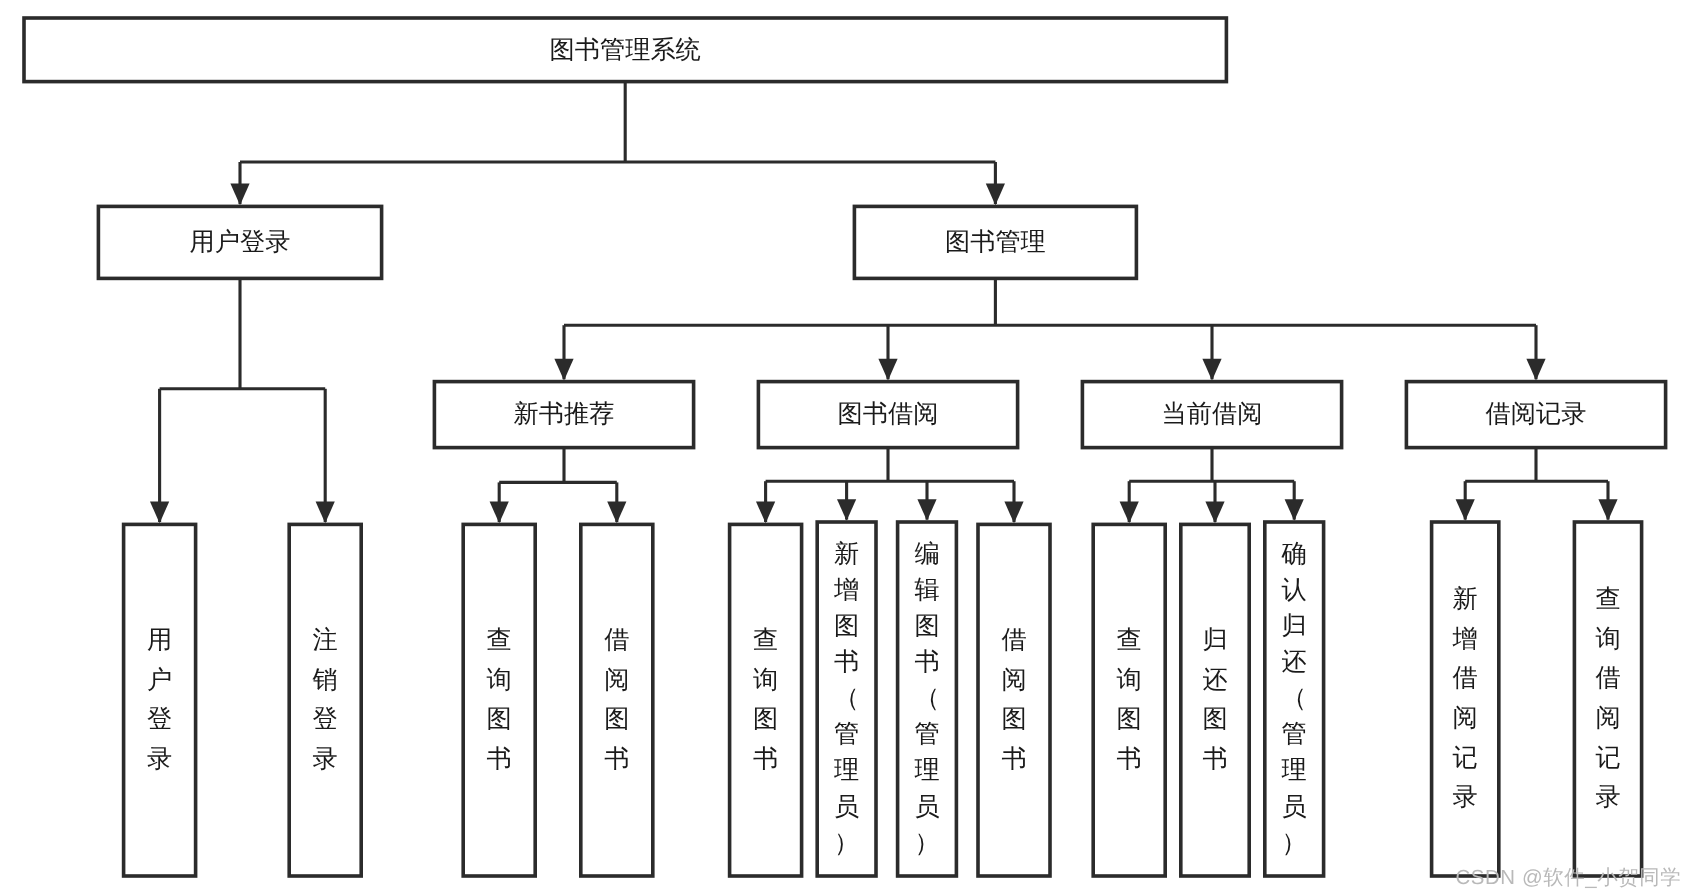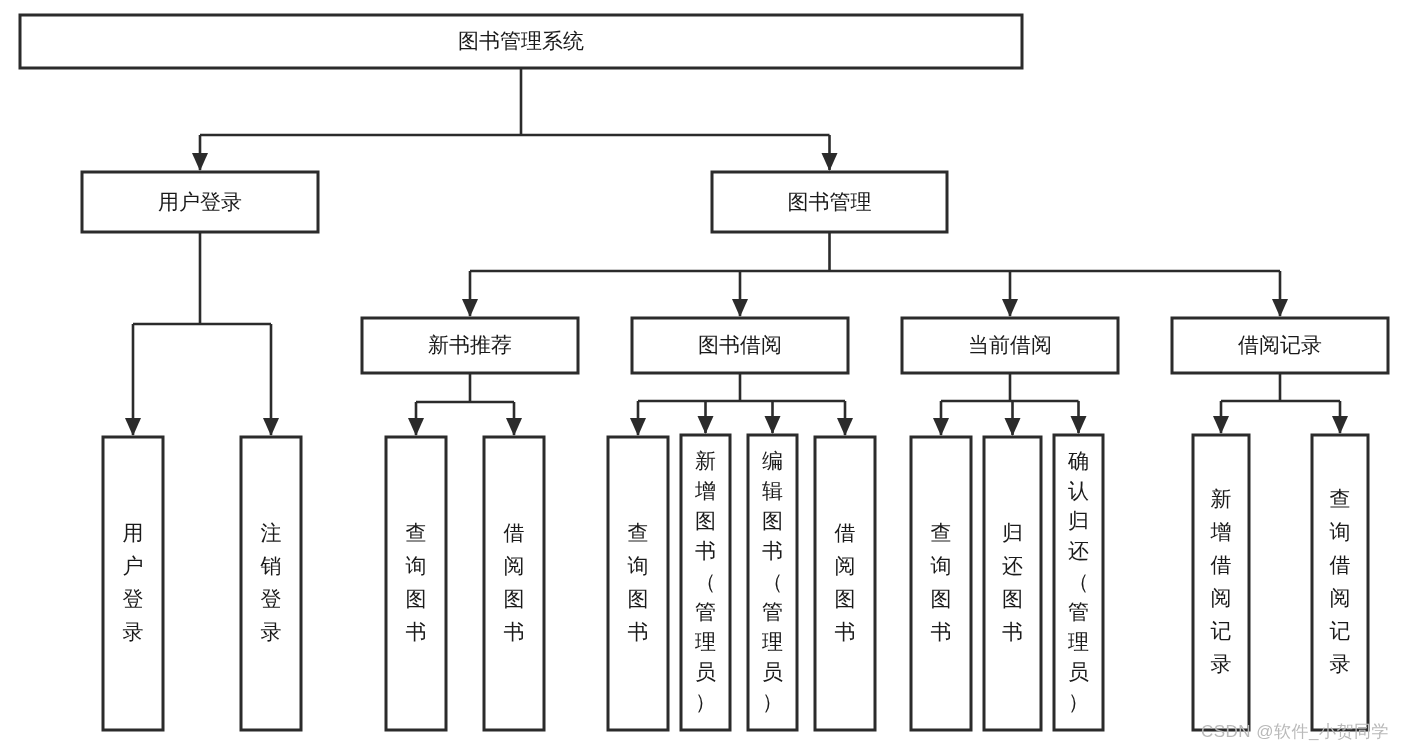--- a/index.html
+++ b/index.html
@@ -14,21 +14,21 @@
     font-family:"Liberation Sans","DejaVu Sans",sans-serif;
     fill:#1a1a1a;
     font-size:21px;
     text-anchor:middle;
     dominant-baseline:middle;
   }
   .edge{fill:none;stroke:#2b2b2b;stroke-width:2.6;}
   .arrow-head{fill:#2b2b2b;stroke:none;}
   .watermark{
     position:absolute;
-    right:16px;
+    right:4px;
     bottom:4px;
     font-family:"Liberation Sans","DejaVu Sans",sans-serif;
     font-size:17px;
     color:#b9b9b9;
     white-space:nowrap;
     letter-spacing:0.5px;
     pointer-events:none;
   }
 </style>
 </head>

